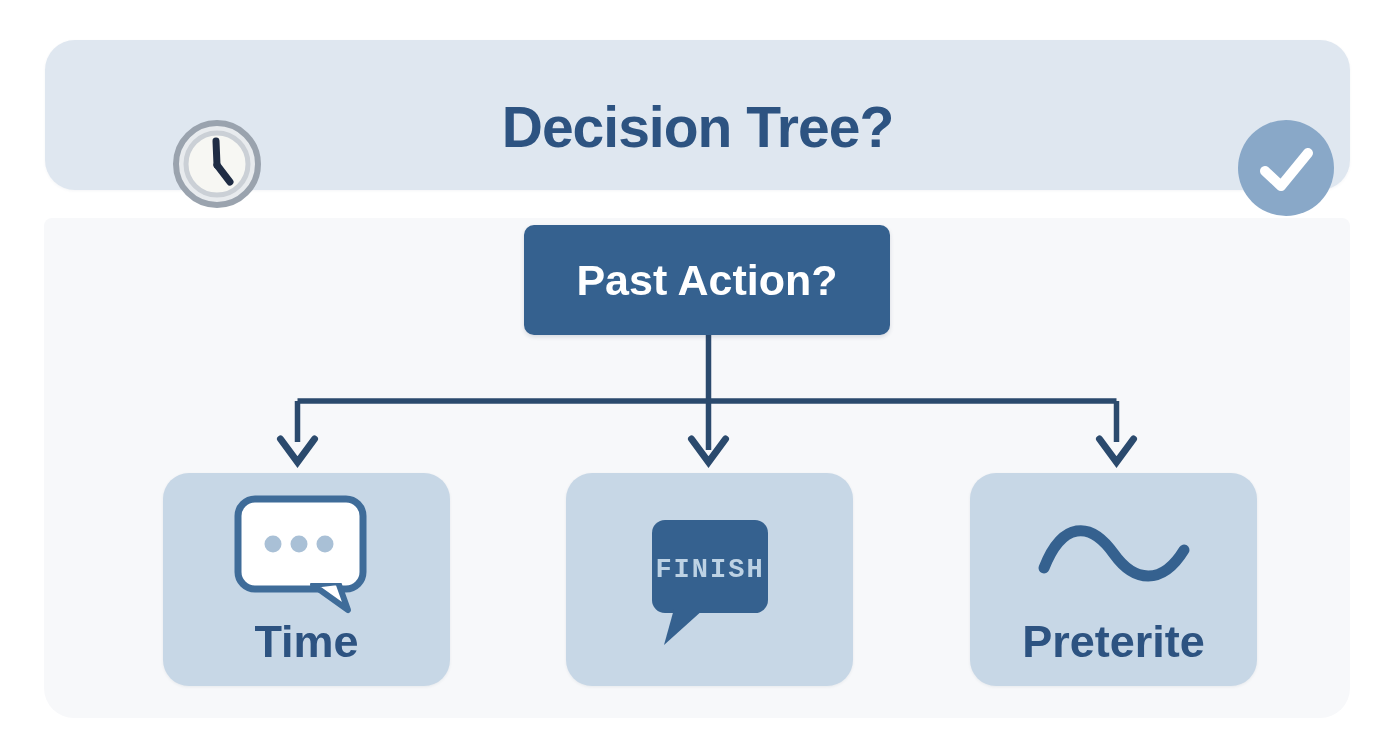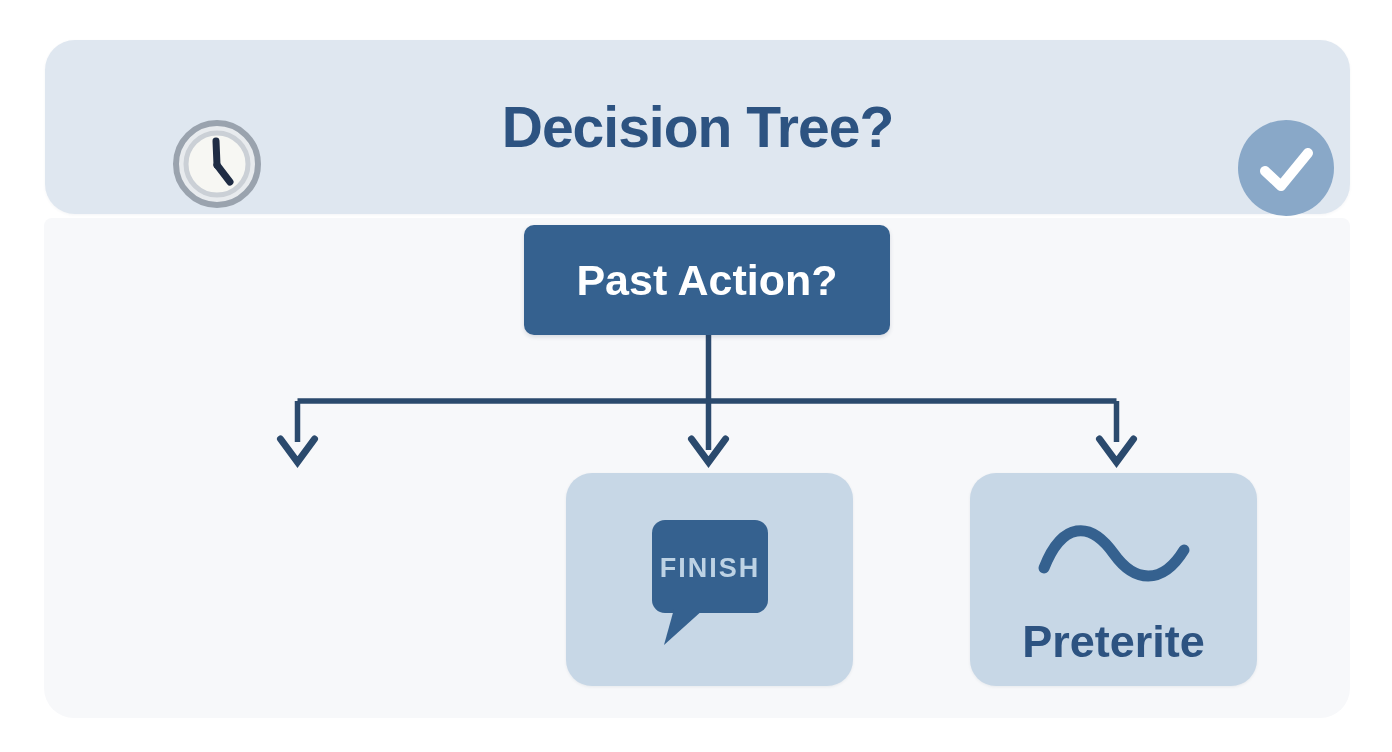--- a/index.html
+++ b/index.html
@@ -11,21 +11,21 @@
     --connector:#2b4a6d;
     --check-circle:#89a8c8;
     --page-bg:#ffffff;
   }
   *{margin:0;padding:0;box-sizing:border-box;}
   html,body{width:1392px;height:752px;overflow:hidden;background:var(--page-bg);
     font-family:"Liberation Sans","DejaVu Sans",sans-serif;}
   .stage{position:relative;width:1392px;height:752px;}
 
   
-  .header{position:absolute;left:45px;top:40px;width:1305px;height:174px;
+  .header{position:absolute;left:45px;top:40px;width:1305px;height:150px;
     background:var(--header-bg);border-radius:30px;
     box-shadow:0 1px 3px rgba(40,60,90,.05);}
   .header-title{position:absolute;left:0;right:0;top:0;height:174px;
     display:flex;align-items:center;justify-content:center;
     font-size:57px;font-weight:700;color:var(--accent-text);letter-spacing:-1px;}
   .clock-wrap{position:absolute;left:127px;top:79px;width:90px;height:90px;}
   .check-wrap{position:absolute;left:1191px;top:78px;width:100px;height:100px;cursor:pointer;}
 
   
   .panel{position:absolute;left:44px;top:218px;width:1306px;height:500px;
@@ -41,21 +41,21 @@
   
   .connectors{position:absolute;left:0;top:0;width:1392px;height:752px;pointer-events:none;}
 
   
   .branch{position:absolute;top:473px;width:287px;height:213px;
     background:var(--branch-bg);border-radius:26px;
     display:flex;flex-direction:column;align-items:center;
     justify-content:space-between;padding:16px 0 14px;
     box-shadow:0 1px 3px rgba(40,60,90,.08);cursor:pointer;}
   .branch-time{left:163px;}
-  .branch-preterite{left:566px;}
+  .branch-preterite{left:566px;font-family:Liberation Mono, monospace;}
   .branch-imperfect{left:970px;}
   .branch-icon{flex:1;display:flex;align-items:center;justify-content:center;}
   .branch-label{font-size:45px;font-weight:700;color:var(--accent-text);
     line-height:1;padding-bottom:8px;}
   .finish-text{font-weight:700;letter-spacing:2px;}
 </style>
 </head>
 <body>
 
 <div class="stage">
@@ -89,20 +89,33 @@
       <polyline points="280.5,439 297.5,462 314.5,439" stroke-width="7" stroke-linecap="round"></polyline>
       <polyline points="691.5,439 708.5,462 725.5,439" stroke-width="7" stroke-linecap="round"></polyline>
       <polyline points="1099.5,439 1116.5,462 1133.5,439" stroke-width="7" stroke-linecap="round"></polyline>
     </g>
   </svg>
 
   <div class="root-node">
     <span>Past Action?</span>
   </div>
 
+  <div class="branch branch-time">
+    <span class="branch-icon">
+      <svg width="155" height="124" viewBox="0 0 155 124">
+        <rect x="9" y="7" width="125" height="90" rx="17" fill="#ffffff" stroke="#3f6c99" stroke-width="7"></rect>
+        <path d="M84 93 L119 118 L109 90 Z" fill="#ffffff" stroke="#3f6c99" stroke-width="6" stroke-linejoin="round"></path>
+        <rect x="20" y="14" width="105" height="77" rx="12" fill="#ffffff"></rect>
+        <circle cx="44" cy="52" r="8.5" fill="#a9c0d6"></circle>
+        <circle cx="70" cy="52" r="8.5" fill="#a9c0d6"></circle>
+        <circle cx="96" cy="52" r="8.5" fill="#a9c0d6"></circle>
+      </svg>
+    </span>
+    <div class="branch-label">Time</div>
+  </div>
 
   <div class="branch branch-preterite">
     <span class="branch-icon">
       <svg width="140" height="132" viewBox="0 0 140 132">
         <rect x="12" y="5" width="116" height="93" rx="13" fill="#35618f"></rect>
         <path d="M34 94 L24 130 L64 94 Z" fill="#35618f"></path>
         <text class="finish-text" x="70" y="62" text-anchor="middle" font-size="27" fill="#bdd2e4">FINISH</text>
       </svg>
     </span>
   </div>

